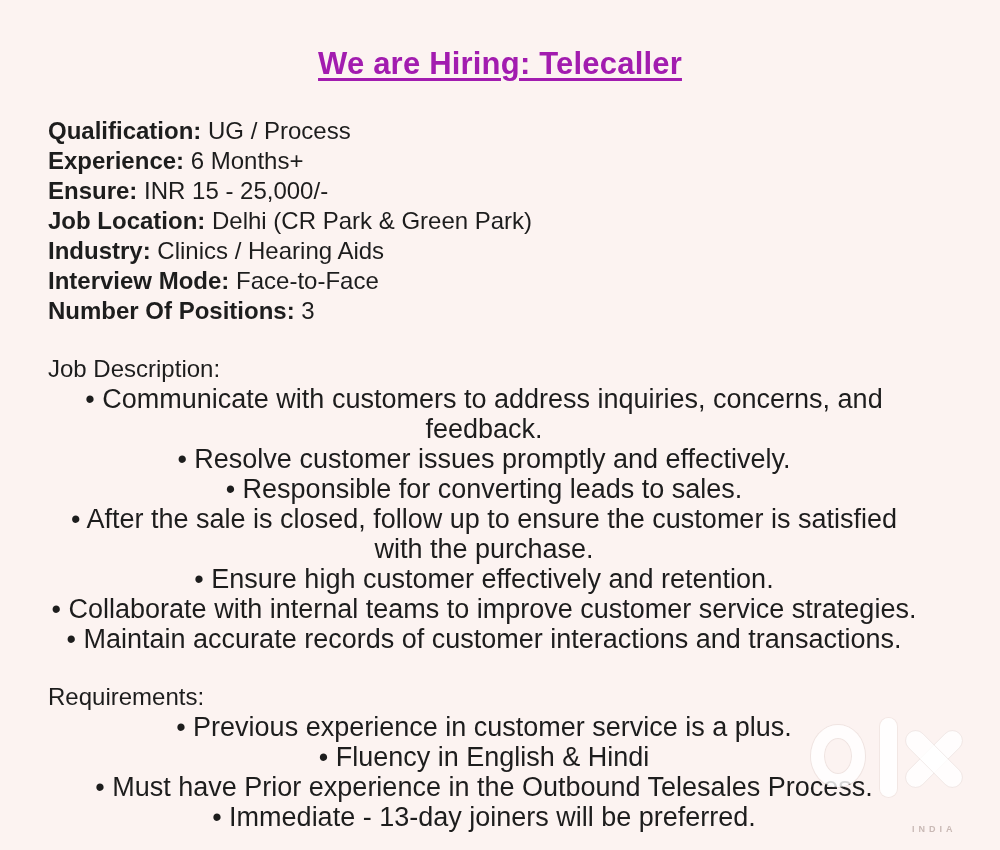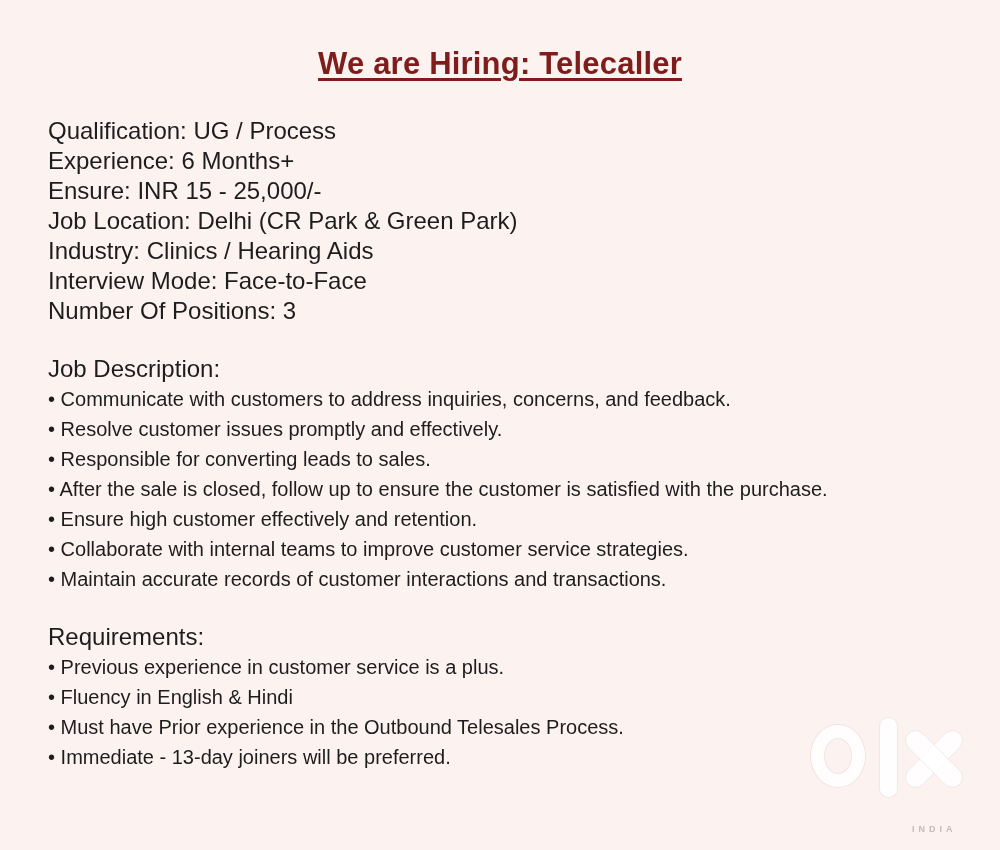--- a/index.html
+++ b/index.html
@@ -10,42 +10,42 @@
     font-family: "Liberation Sans", sans-serif;
     color: #1d1d1d;
     overflow: hidden;
   }
   .title {
     position: absolute;
     top: 46px; left: 0; right: 0;
     text-align: center;
     font-size: 31px;
     font-weight: 700;
-    color: #7f1d1d;
+    color: #a21caf;
     text-decoration: underline;
     text-decoration-thickness: 3px;
     text-underline-offset: 4px;
     letter-spacing: 0.2px;
   }
   .content {
     position: absolute;
     left: 48px; top: 116px;
     width: 872px;
     font-size: 24px;
     line-height: 30px;
   }
   .detail-row { white-space: nowrap; }
-  .detail-row .lbl { font-weight: 400; }
+  .detail-row .lbl { font-weight: 700; }
   .section-heading {
     margin-top: 28px;
     font-weight: 400;
     font-size: 24px;
     line-height: 30px;
   }
-  .bullets { font-size: 20px; line-height: 30px; }
+  .bullets { font-size: 27px; line-height: 30px; text-align: center; }
   .bline .dot { display: inline; }
   
   .watermark {
     position: absolute;
     left: 810px; top: 714px;
     width: 170px; height: 100px;
   }
   .wm-o {
     position: absolute;
     left: 1px; top: 11px;

